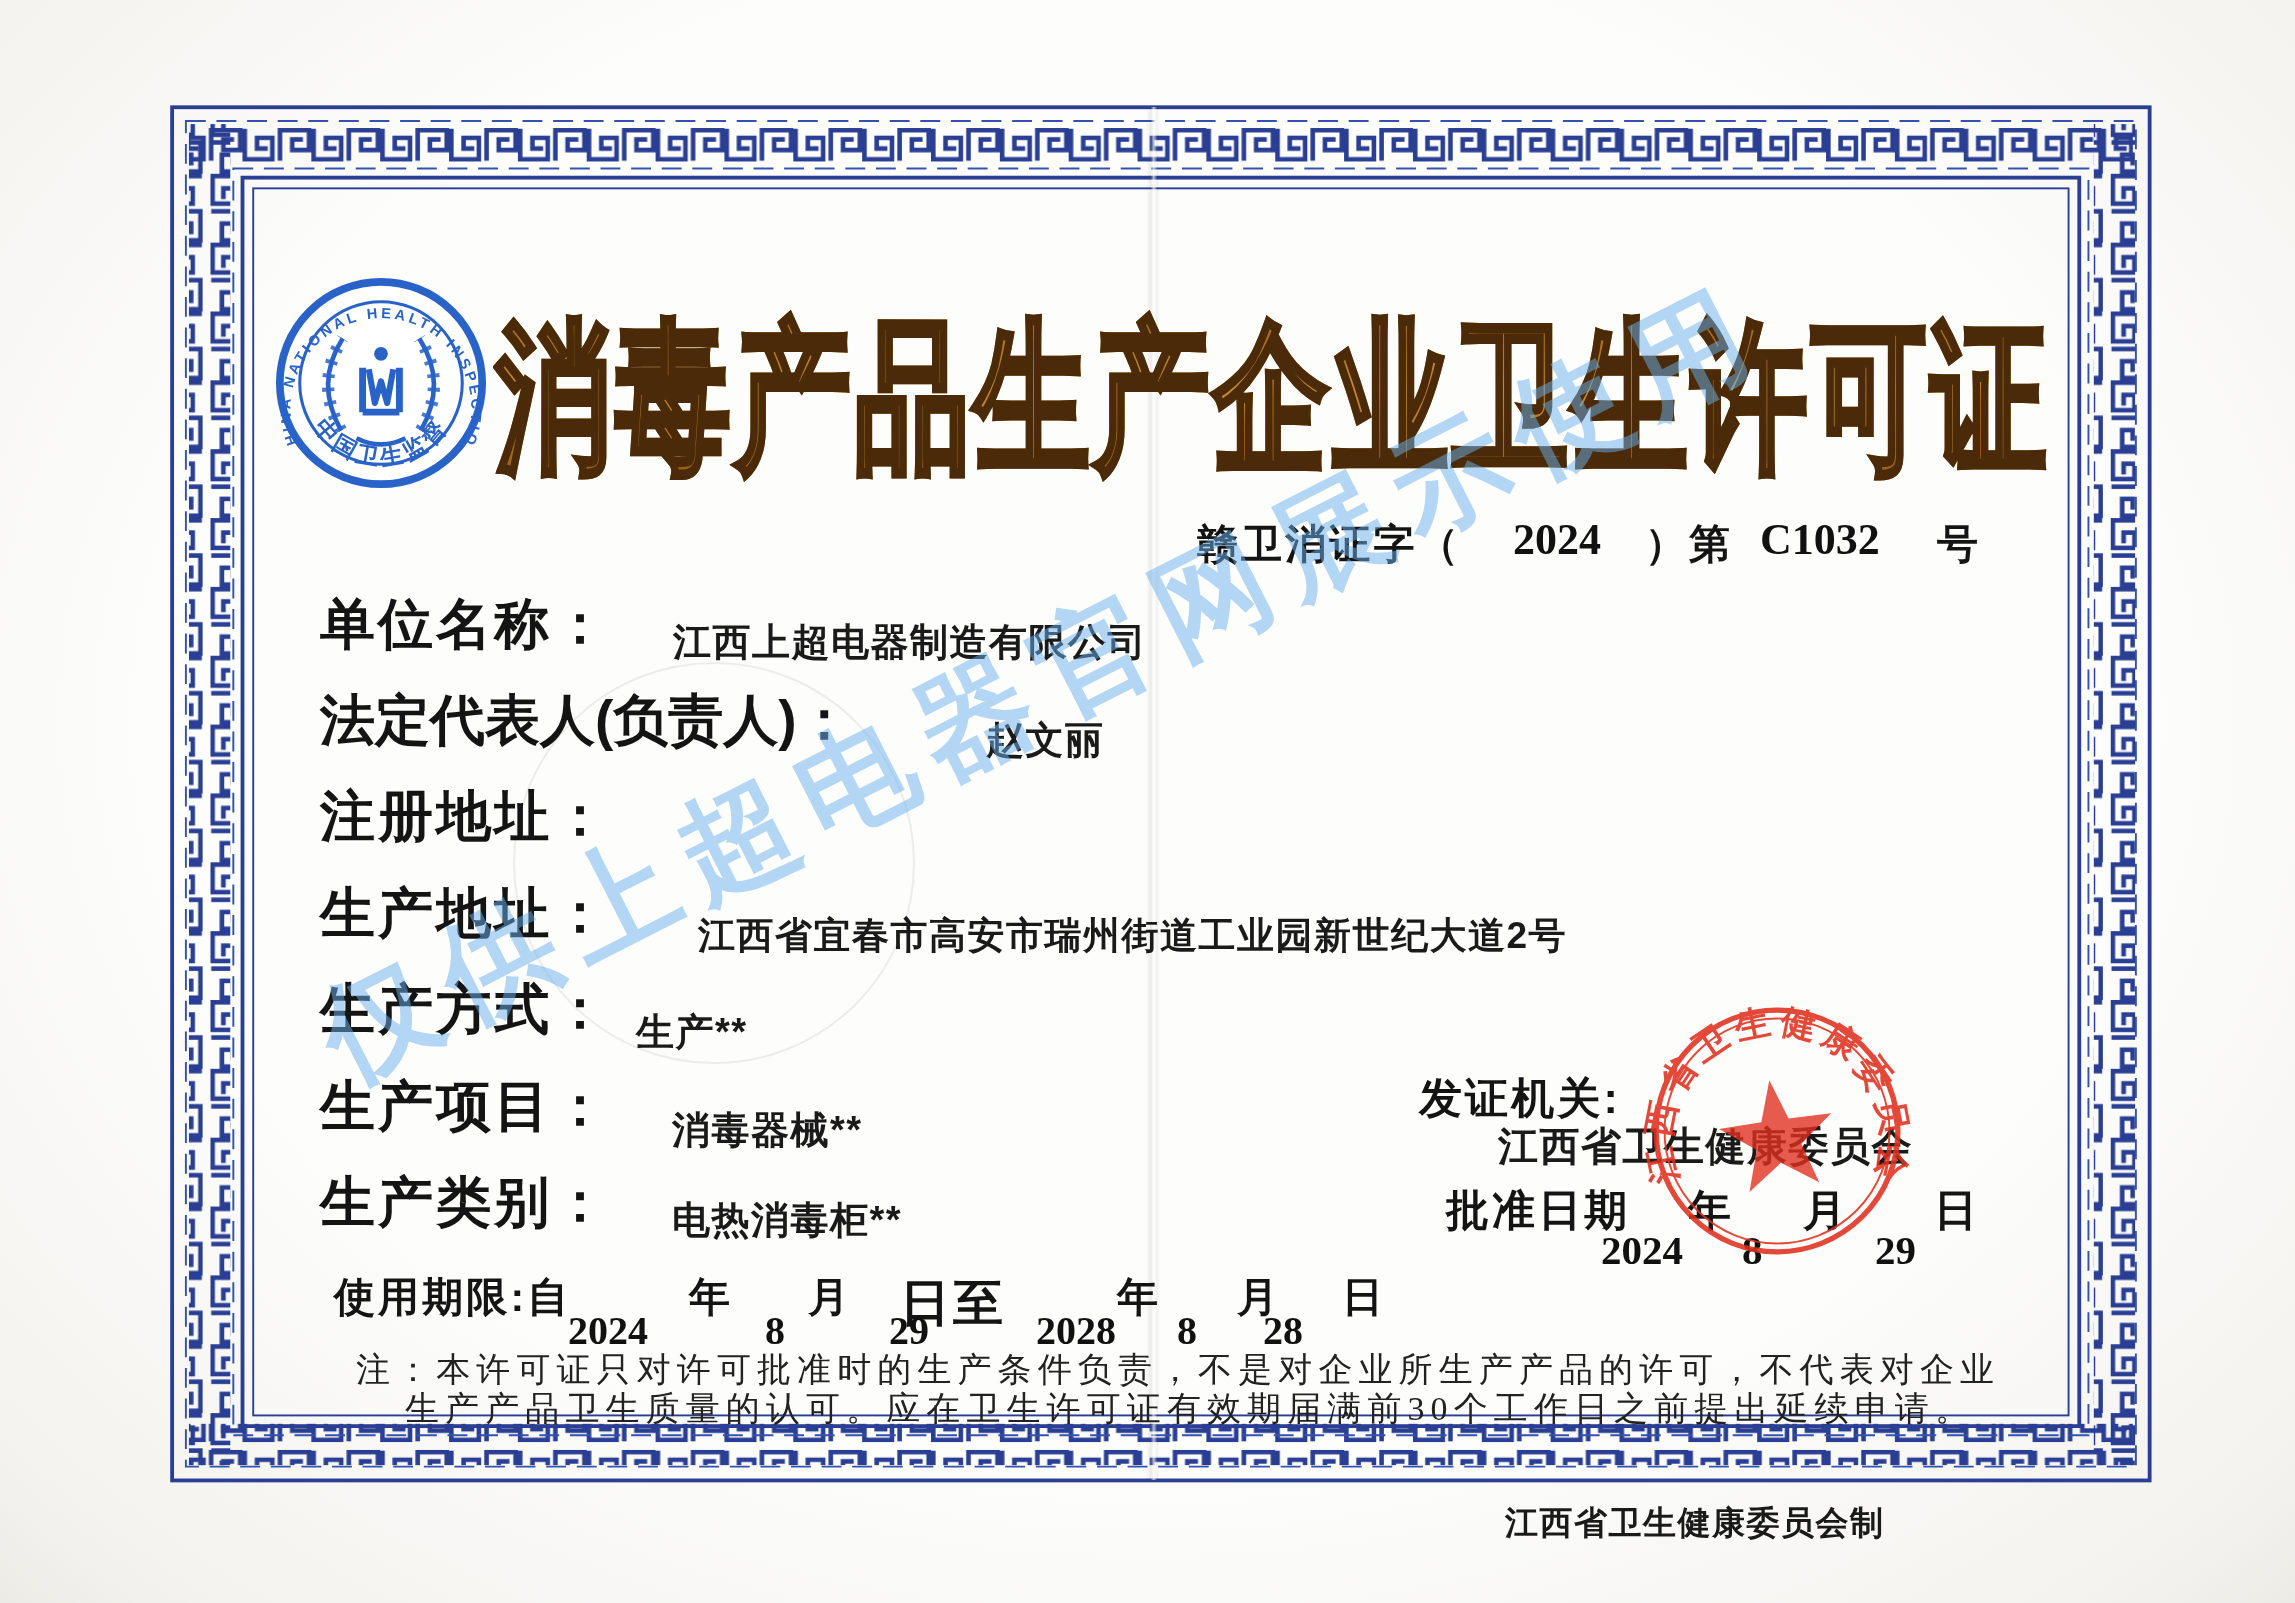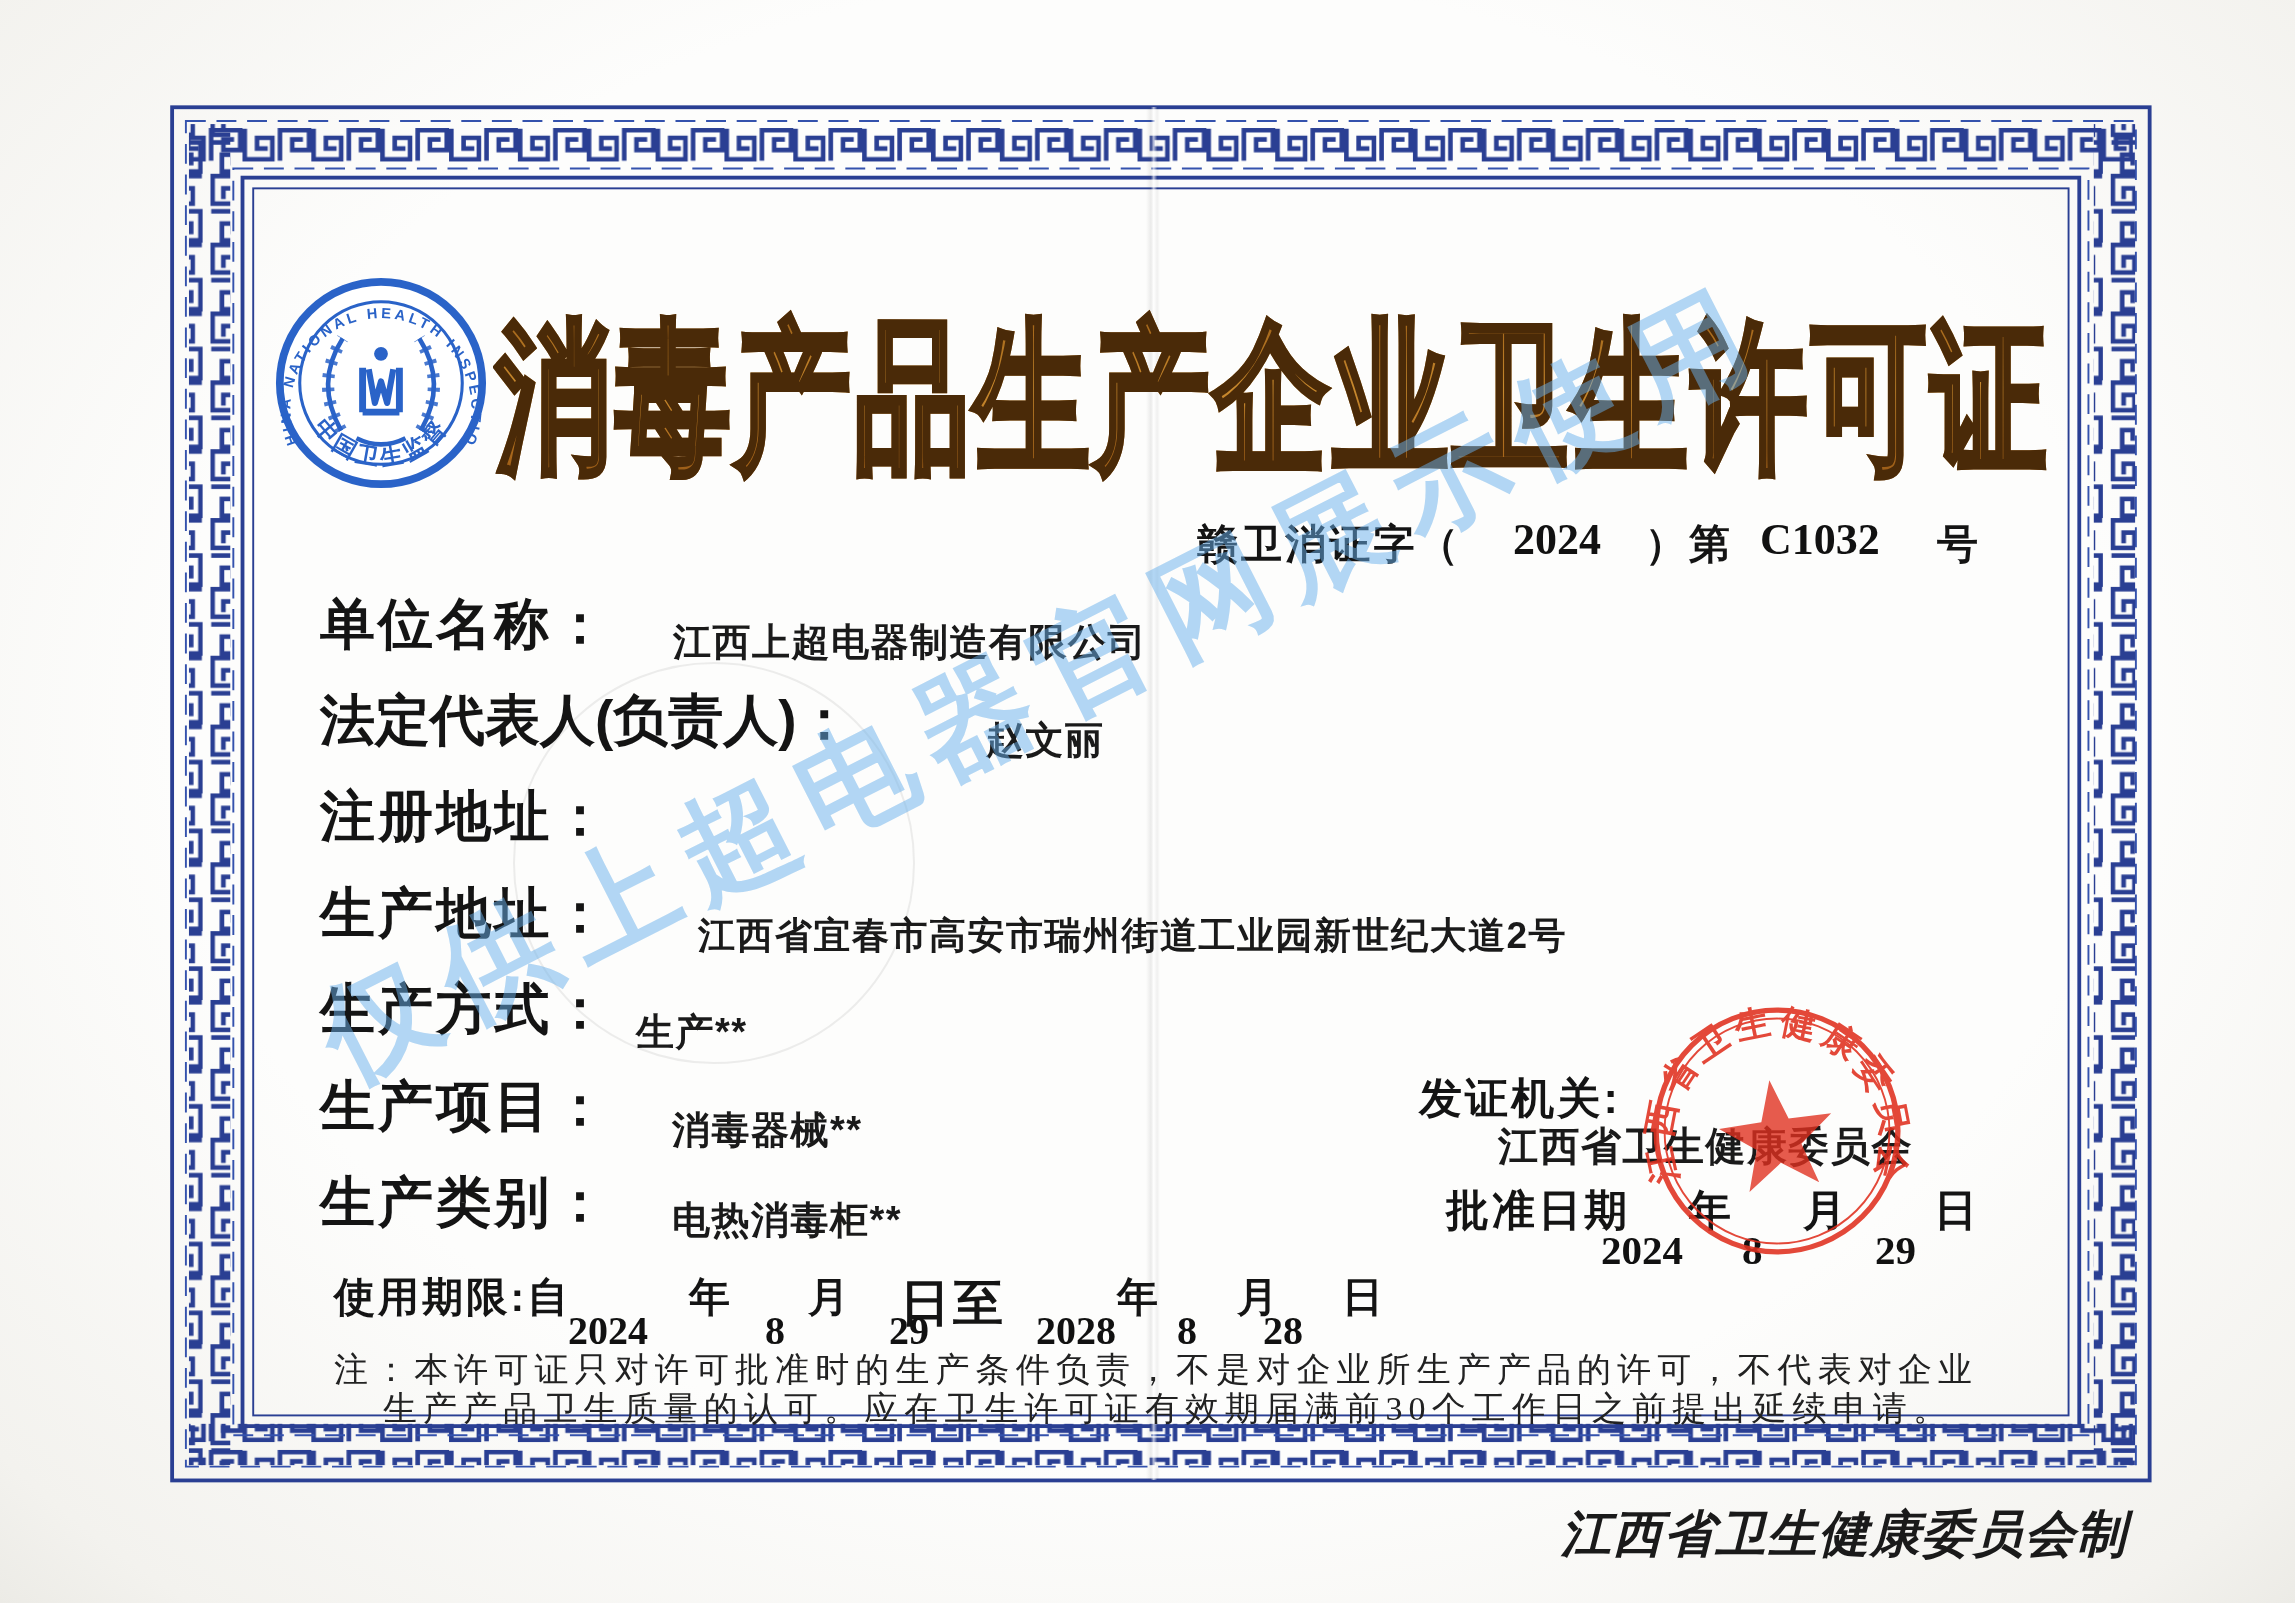--- a/index.html
+++ b/index.html
@@ -28,21 +28,21 @@
     font-size:115px;font-weight:900;letter-spacing:4.6px;white-space:nowrap;
     color:#b06f1e;
     background:linear-gradient(180deg,#8f5310 0%,#c98a2e 45%,#a5641a 78%,#7a4410 100%);
     -webkit-background-clip:text;background-clip:text;
     -webkit-text-fill-color:transparent;
     -webkit-text-stroke:3.8px #4a2a08;
     transform:scale(1,1.42);transform-origin:top left;
   }
   .note{
     font-family:"Liberation Serif","DejaVu Serif",serif;
-    font-weight:500;color:#222;font-size:34px;letter-spacing:6.1px;white-space:nowrap;
+    font-weight:500;color:#222;font-size:34px;letter-spacing:6.1px;white-space:nowrap;margin-left:22px;
   }
   .watermark{
     font-size:115px;font-weight:700;letter-spacing:18.4px;white-space:nowrap;
     color:rgba(104,176,236,0.50);
     transform:rotate(-27deg);transform-origin:left center;
     z-index:30;pointer-events:none;
   }
   .fold{
     width:13.8px;
     background:linear-gradient(90deg,rgba(0,0,0,0) 0%,rgba(70,70,70,0.10) 35%,rgba(255,255,255,0.65) 55%,rgba(0,0,0,0.05) 80%,rgba(0,0,0,0) 100%);
@@ -172,18 +172,18 @@
   <svg class="abs z40" style="left:1624px;top:978px;opacity:0.88;" width="306" height="306" viewBox="0 0 400 400">
     <circle cx="200" cy="200" r="158" fill="none" stroke="#e0301f" stroke-width="7"></circle>
     <circle cx="200" cy="200" r="147" fill="none" stroke="#e0301f" stroke-width="2.5"></circle>
     <path id="sealArc" d="M 84,286 A 138,138 0 1 1 316,286" fill="none"></path>
     <text font-size="46" font-weight="bold" fill="#e0301f" letter-spacing="4" font-family="Liberation Sans, DejaVu Sans, sans-serif">
       <textPath href="#sealArc" startOffset="50%" text-anchor="middle" textLength="540">江西省卫生健康委员会</textPath>
     </text>
     <polygon points="200,127 218,180 274,181 230,215 246,268 200,236 154,268 171,215 126,181 182,180" fill="#e0301f" opacity="0.9" transform="rotate(-8 200 205) translate(0,6)"></polygon>
   </svg>
 
-  <div class="abs val z10" style="left:1561px;top:1501px;font-size:50px;font-weight:800;font-style:italic;">江西省卫生健康委员会制</div>
+  <div class="abs val z10" style="left:1505px;top:1501px;font-size:33px;font-weight:800;">江西省卫生健康委员会制</div>
 
   <div class="abs watermark" style="left:329px;top:970px;">仅供上超电器官网展示使用</div>
 
 </div>
 
 
 </body></html>

